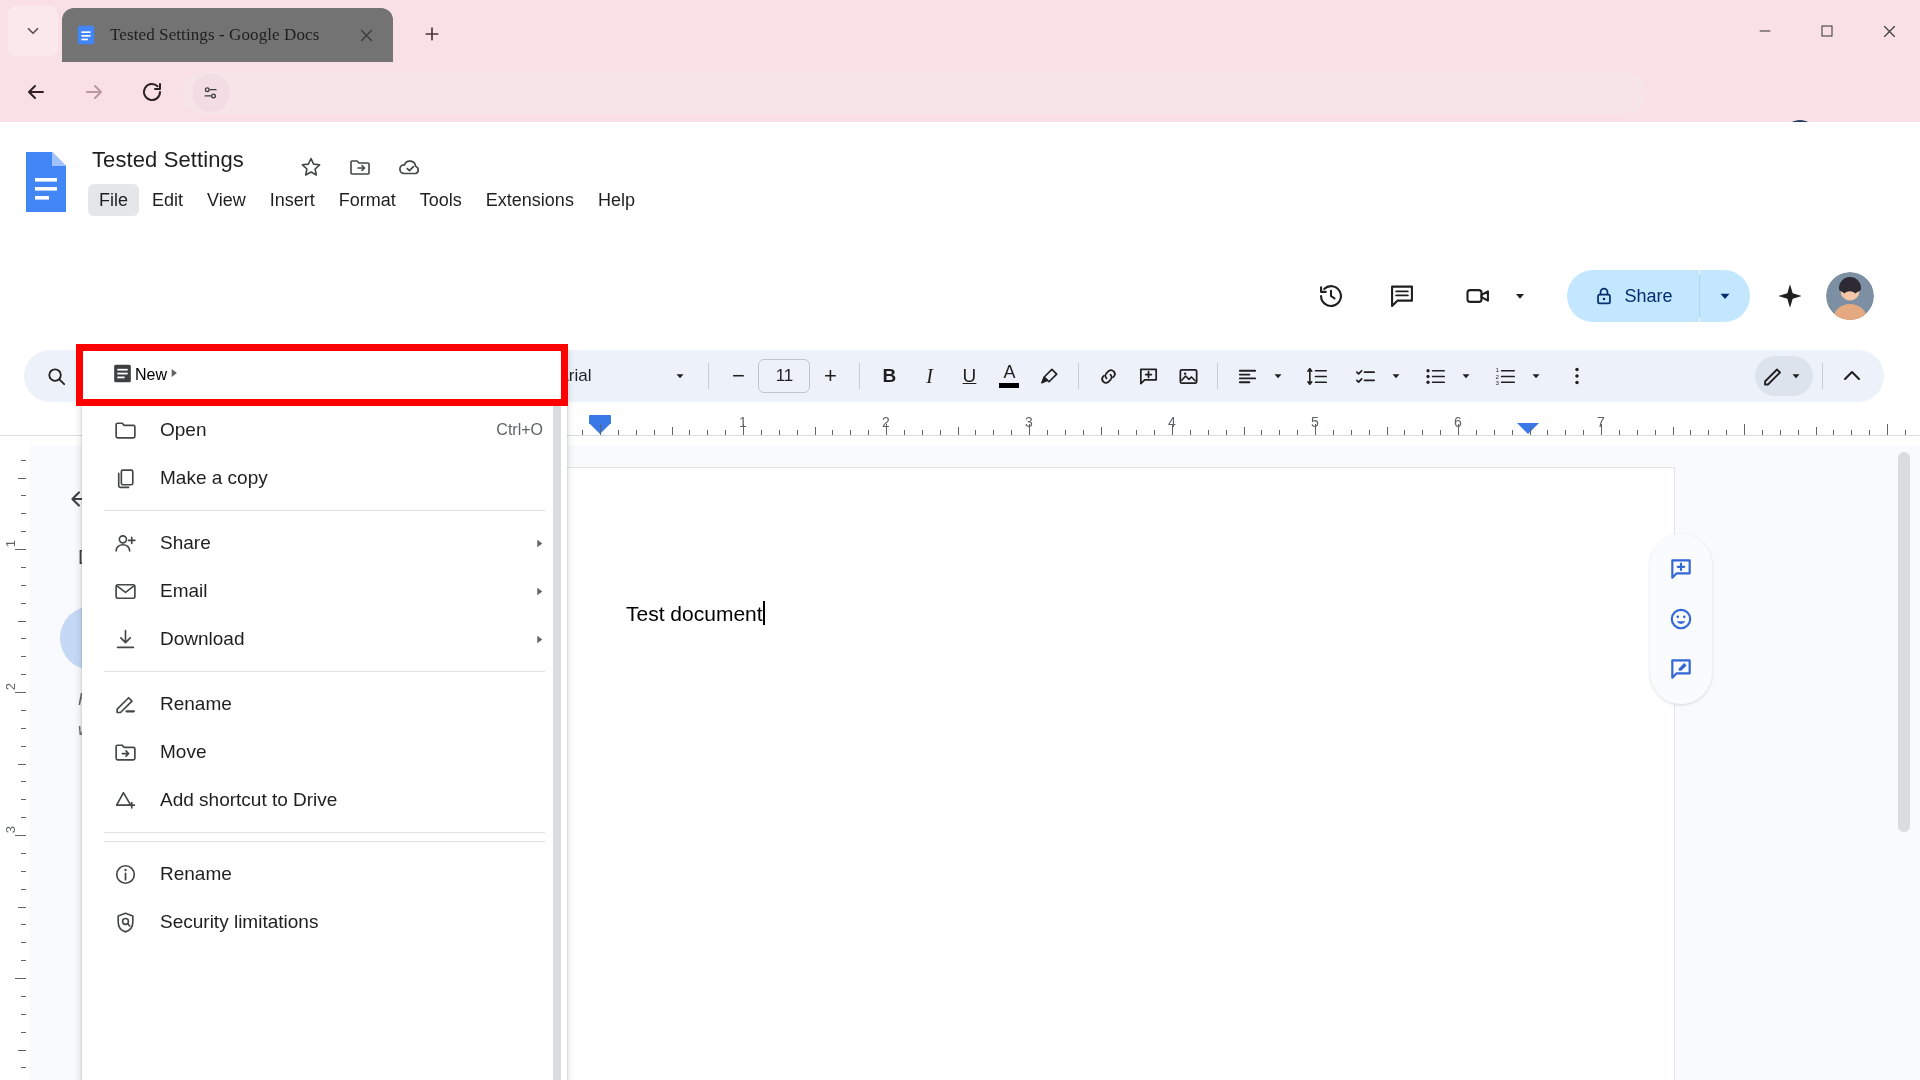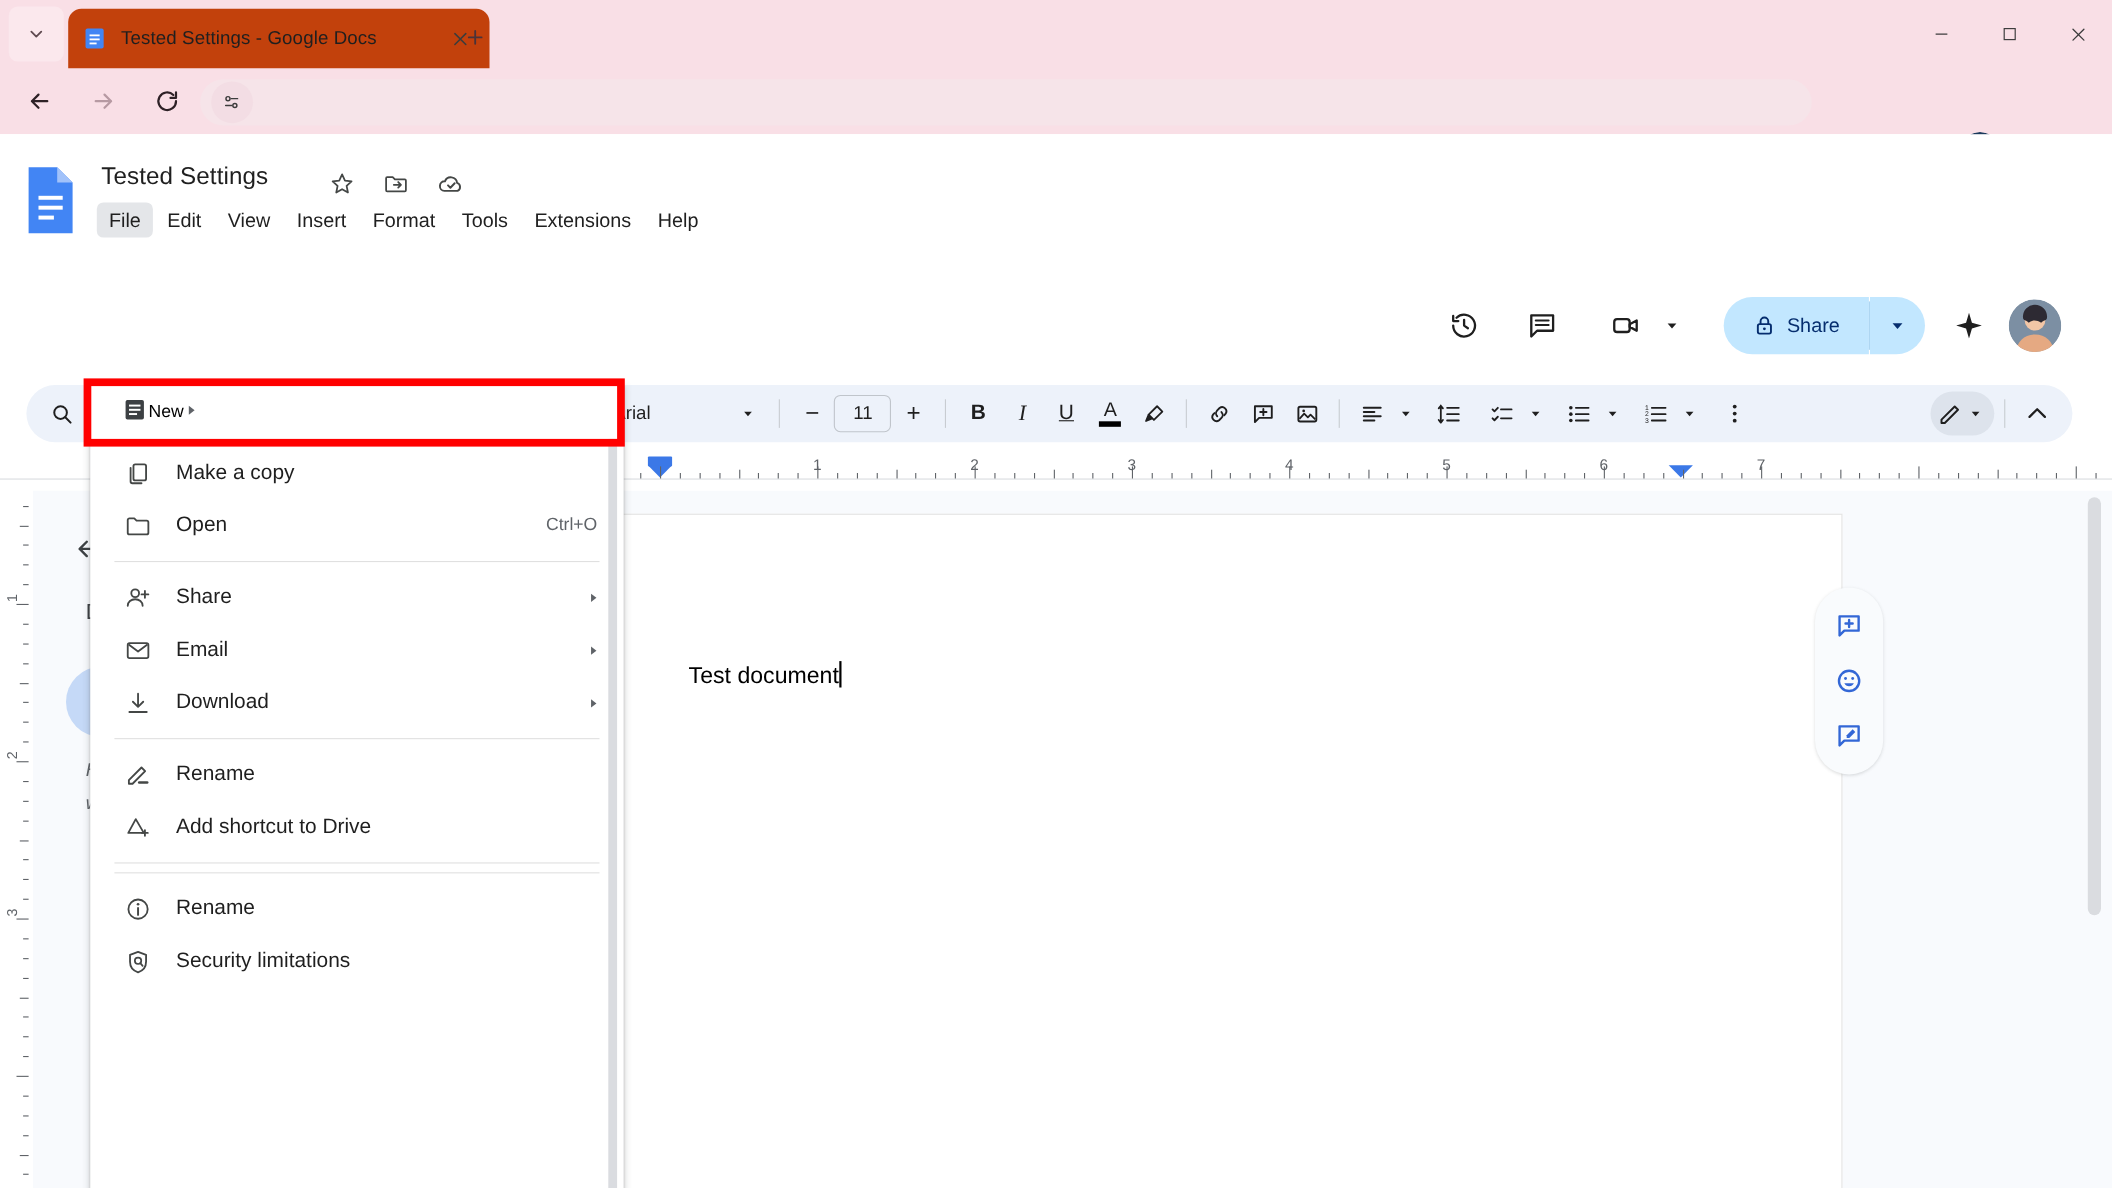--- a/index.html
+++ b/index.html
@@ -12,23 +12,23 @@
 
   
   #browser-chrome { position:absolute; left:0; top:0; width:1920px; height:122px; background:#f9dfe6; }
   #tabstrip { position:absolute; left:0; top:0; width:1920px; height:62px; }
   #tab-search-btn {
     position:absolute; left:8px; top:6px; width:50px; height:50px;
     border-radius:8px; background:#fbe8ed; display:flex; align-items:center; justify-content:center;
   }
   #tab-search-btn svg { width:18px; height:18px; }
   .tab {
-    position:absolute; left:62px; top:8px; width:383px; height:54px;
-    background:#c2410c; border-radius:12px 12px 0 0;
-    display:flex; align-items:center; padding:0 12px;
+    position:absolute; left:62px; top:8px; width:331px; height:54px;
+    background:#737373; border-radius:12px 12px 0 0;
+    display:flex; align-items:center; padding:0 12px;font-family:Liberation Serif, serif;
   }
   .tab-favicon { width:24px; height:24px; flex:0 0 24px; margin-right:12px; display:flex; align-items:center; justify-content:center;}
   .tab-title {
     font-size:17px; color:#1f1f1f; white-space:nowrap; overflow:hidden;
     text-overflow:ellipsis; flex:1 1 auto; letter-spacing:0.1px;
   }
   .tab-close { width:30px; height:30px; flex:0 0 30px; display:flex; align-items:center; justify-content:center; border-radius:50%;}
   #new-tab-btn {
     position:absolute; left:412px; top:14px; width:40px; height:40px;
     display:flex; align-items:center; justify-content:center; border-radius:50%;
@@ -756,35 +756,35 @@
     </div>
   </div>
 
   <div id="file-menu">
 
     <div class="mrow" style="height:56px"></div>
 
     <div class="mrow">
       <span class="micon">
         <svg viewBox="0 0 24 24" width="25" height="25">
-          <rect x="8" y="4" width="11" height="14" rx="1.5" stroke="#444746" stroke-width="1.6" fill="none"></rect>
-          <path d="M5.5 7v12a1.5 1.5 0 0 0 1.5 1.5h8" stroke="#444746" stroke-width="1.6" fill="none" stroke-linecap="round" stroke-linejoin="round"></path>
-        </svg>
-      </span>
-      <span class="mlabel">Make a copy</span>
+          <path d="M3 6.5A1.5 1.5 0 0 1 4.5 5h4.2l2 2h8.8A1.5 1.5 0 0 1 21 8.5v9A1.5 1.5 0 0 1 19.5 19h-15A1.5 1.5 0 0 1 3 17.5z" stroke="#444746" stroke-width="1.6" fill="none" stroke-linejoin="round"></path>
+        </svg>
+      </span>
+      <span class="mlabel">Open</span>
+      <span class="mshort">Ctrl+O</span>
     </div>
 
     <div class="mrow">
       <span class="micon">
         <svg viewBox="0 0 24 24" width="25" height="25">
-          <path d="M3 6.5A1.5 1.5 0 0 1 4.5 5h4.2l2 2h8.8A1.5 1.5 0 0 1 21 8.5v9A1.5 1.5 0 0 1 19.5 19h-15A1.5 1.5 0 0 1 3 17.5z" stroke="#444746" stroke-width="1.6" fill="none" stroke-linejoin="round"></path>
-        </svg>
-      </span>
-      <span class="mlabel">Open</span>
-      <span class="mshort">Ctrl+O</span>
+          <rect x="8" y="4" width="11" height="14" rx="1.5" stroke="#444746" stroke-width="1.6" fill="none"></rect>
+          <path d="M5.5 7v12a1.5 1.5 0 0 0 1.5 1.5h8" stroke="#444746" stroke-width="1.6" fill="none" stroke-linecap="round" stroke-linejoin="round"></path>
+        </svg>
+      </span>
+      <span class="mlabel">Make a copy</span>
     </div>
 
     <div class="msep"></div>
 
     <div class="mrow">
       <span class="micon">
         <svg viewBox="0 0 24 24" width="25" height="25">
           <circle cx="9.5" cy="8" r="3.4" stroke="#444746" stroke-width="1.6" fill="none"></circle>
           <path d="M3 19c0-3.5 3-5.8 6.5-5.8s6.5 2.3 6.5 5.8" stroke="#444746" stroke-width="1.6" fill="none" stroke-linecap="round"></path>
           <path d="M18 6v6M15 9h6" stroke="#444746" stroke-width="1.6" stroke-linecap="round"></path>
@@ -833,20 +833,29 @@
     <div class="mrow">
       <span class="micon">
         <svg viewBox="0 0 24 24" width="25" height="25">
           <path d="M4 16.5L15 5.5l3.2 3.2L7.2 19.7H4z" stroke="#444746" stroke-width="1.6" fill="none" stroke-linejoin="round"></path>
           <path d="M13 18.5h7" stroke="#444746" stroke-width="2.2" stroke-linecap="round"></path>
         </svg>
       </span>
       <span class="mlabel">Rename</span>
     </div>
 
+    <div class="mrow">
+      <span class="micon">
+        <svg viewBox="0 0 24 24" width="25" height="25">
+          <path d="M3 6.5A1.5 1.5 0 0 1 4.5 5h4.2l2 2h8.8A1.5 1.5 0 0 1 21 8.5v9A1.5 1.5 0 0 1 19.5 19h-15A1.5 1.5 0 0 1 3 17.5z" stroke="#444746" stroke-width="1.6" fill="none" stroke-linejoin="round"></path>
+          <path d="M9 13h6M12.5 10.5l2.5 2.5-2.5 2.5" stroke="#444746" stroke-width="1.6" fill="none" stroke-linecap="round" stroke-linejoin="round"></path>
+        </svg>
+      </span>
+      <span class="mlabel">Move</span>
+    </div>
 
     <div class="mrow">
       <span class="micon">
         <svg viewBox="0 0 24 24" width="25" height="25">
           <path d="M10 4.5l7 12H3.5z" stroke="#444746" stroke-width="1.6" fill="none" stroke-linejoin="round"></path>
           <path d="M18 14v5M15.5 16.5h5" stroke="#444746" stroke-width="1.6" stroke-linecap="round"></path>
         </svg>
       </span>
       <span class="mlabel">Add shortcut to Drive</span>
     </div>

